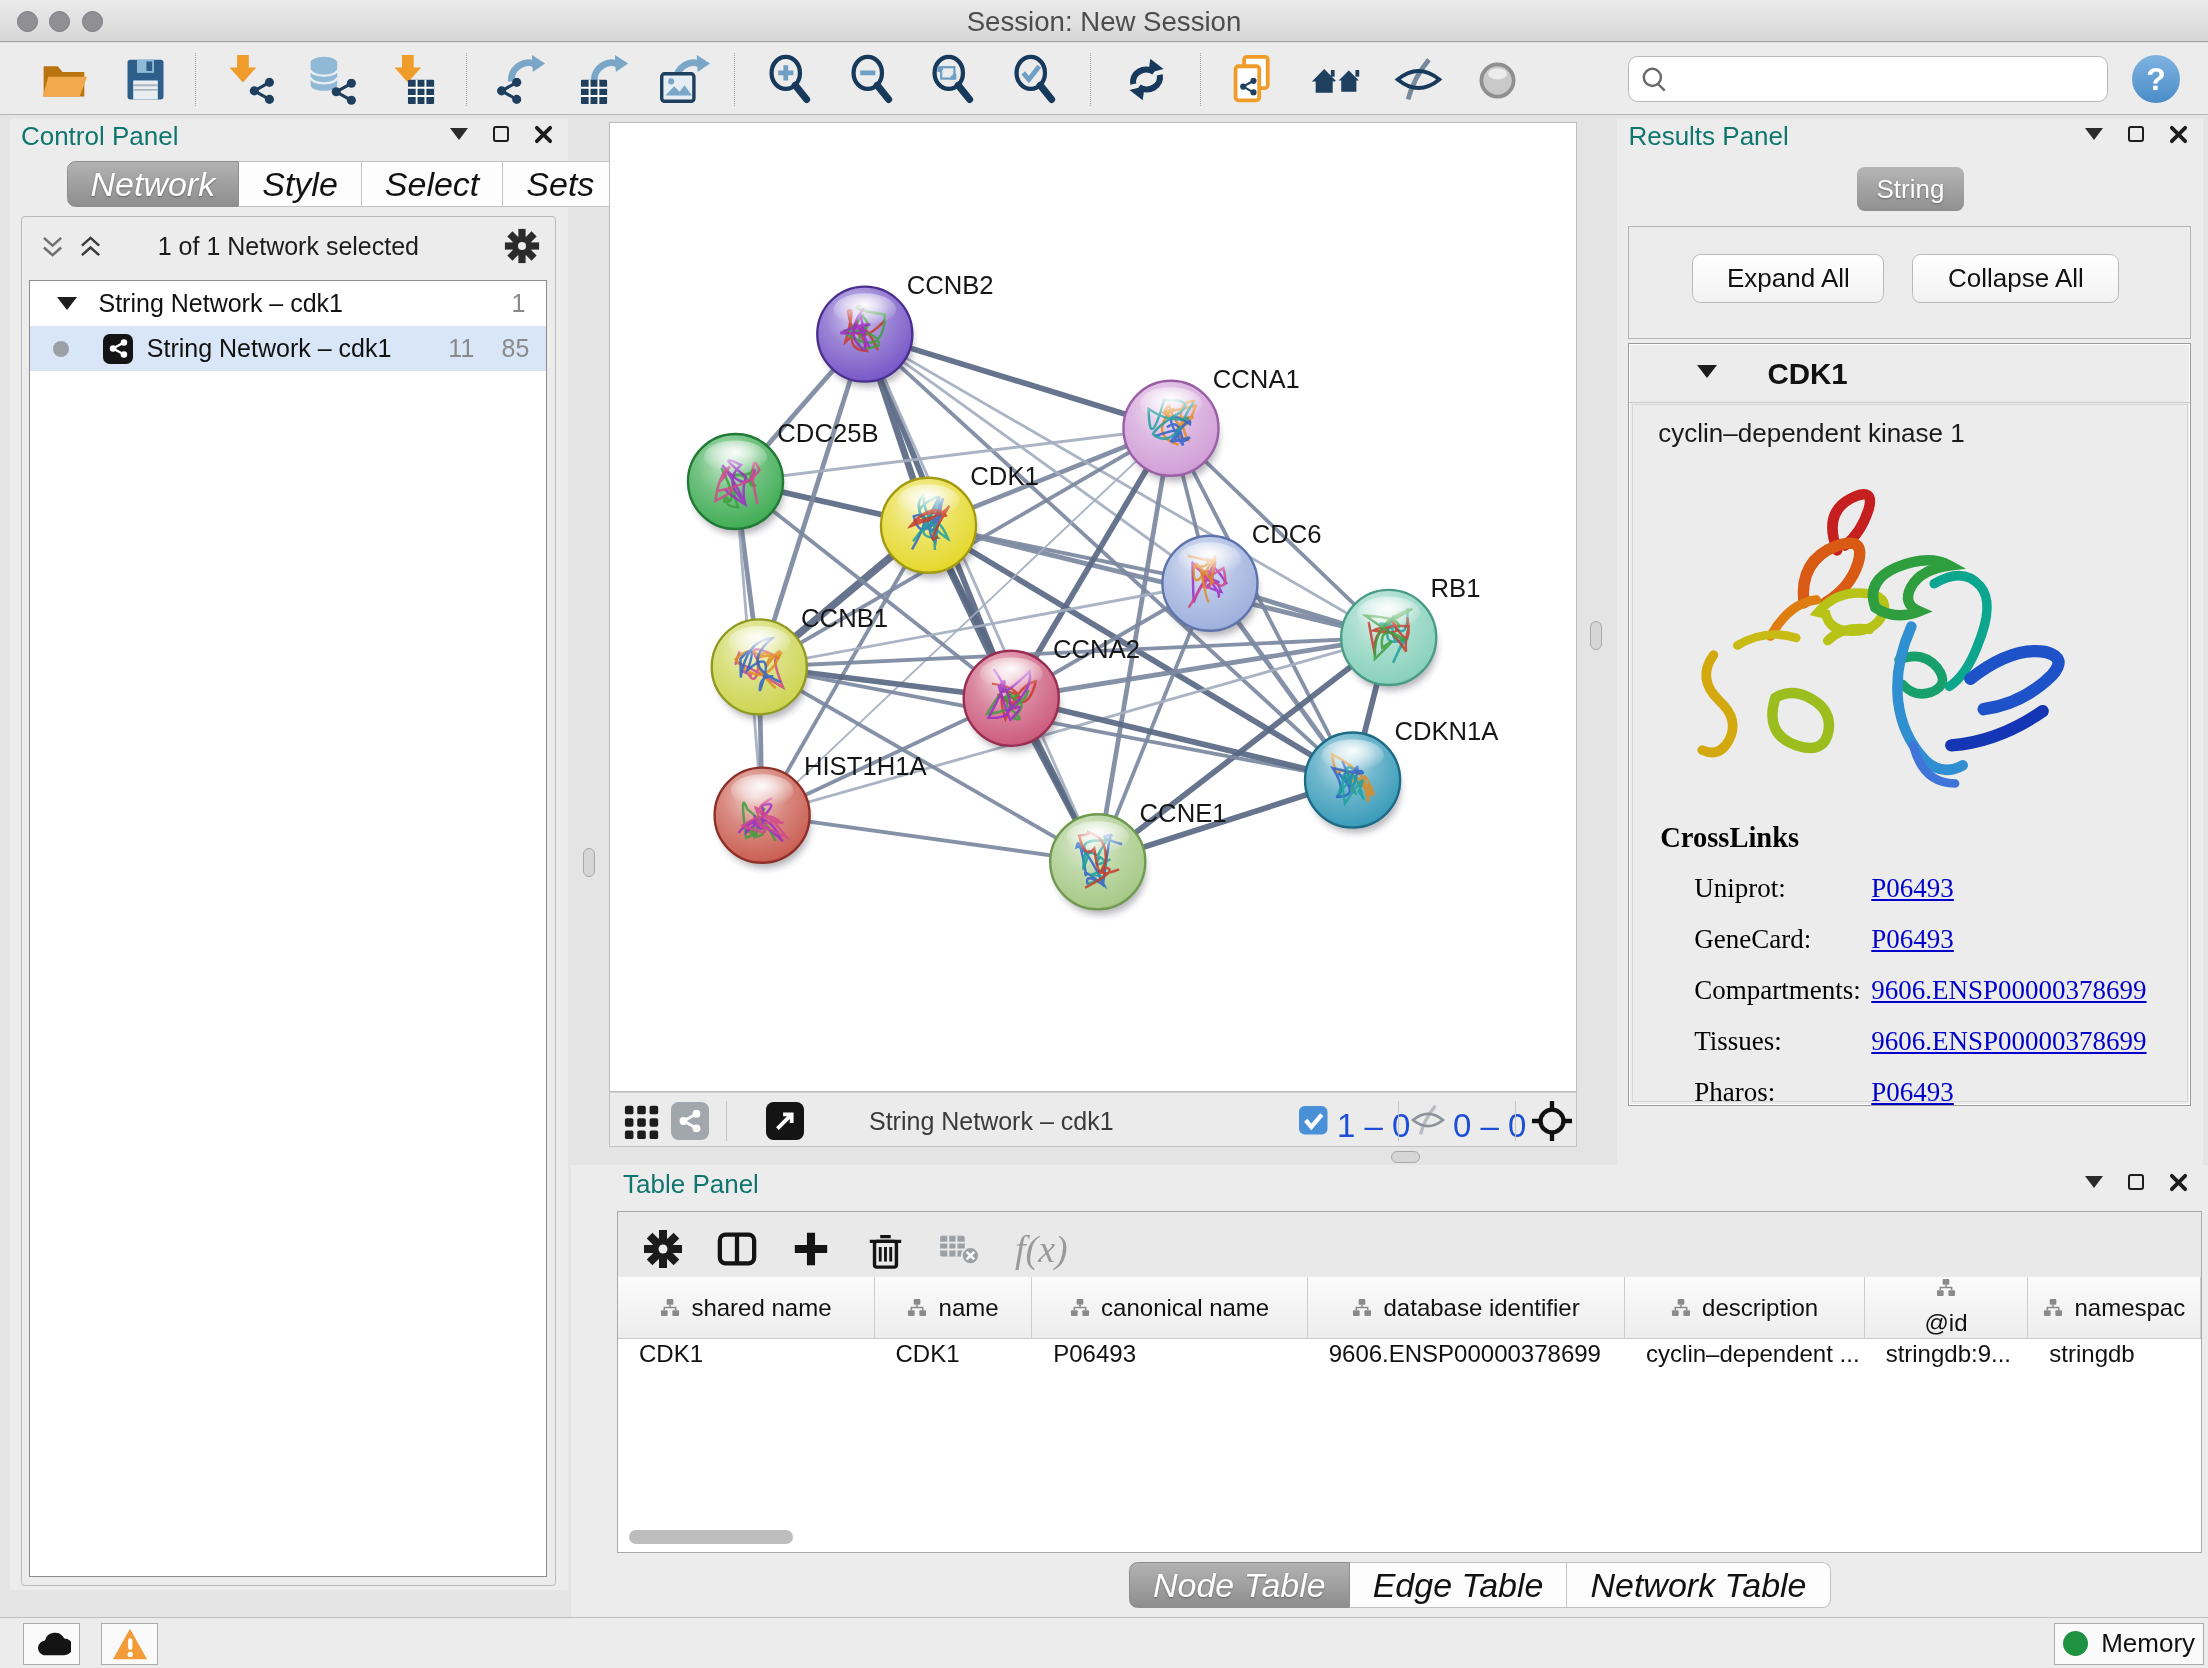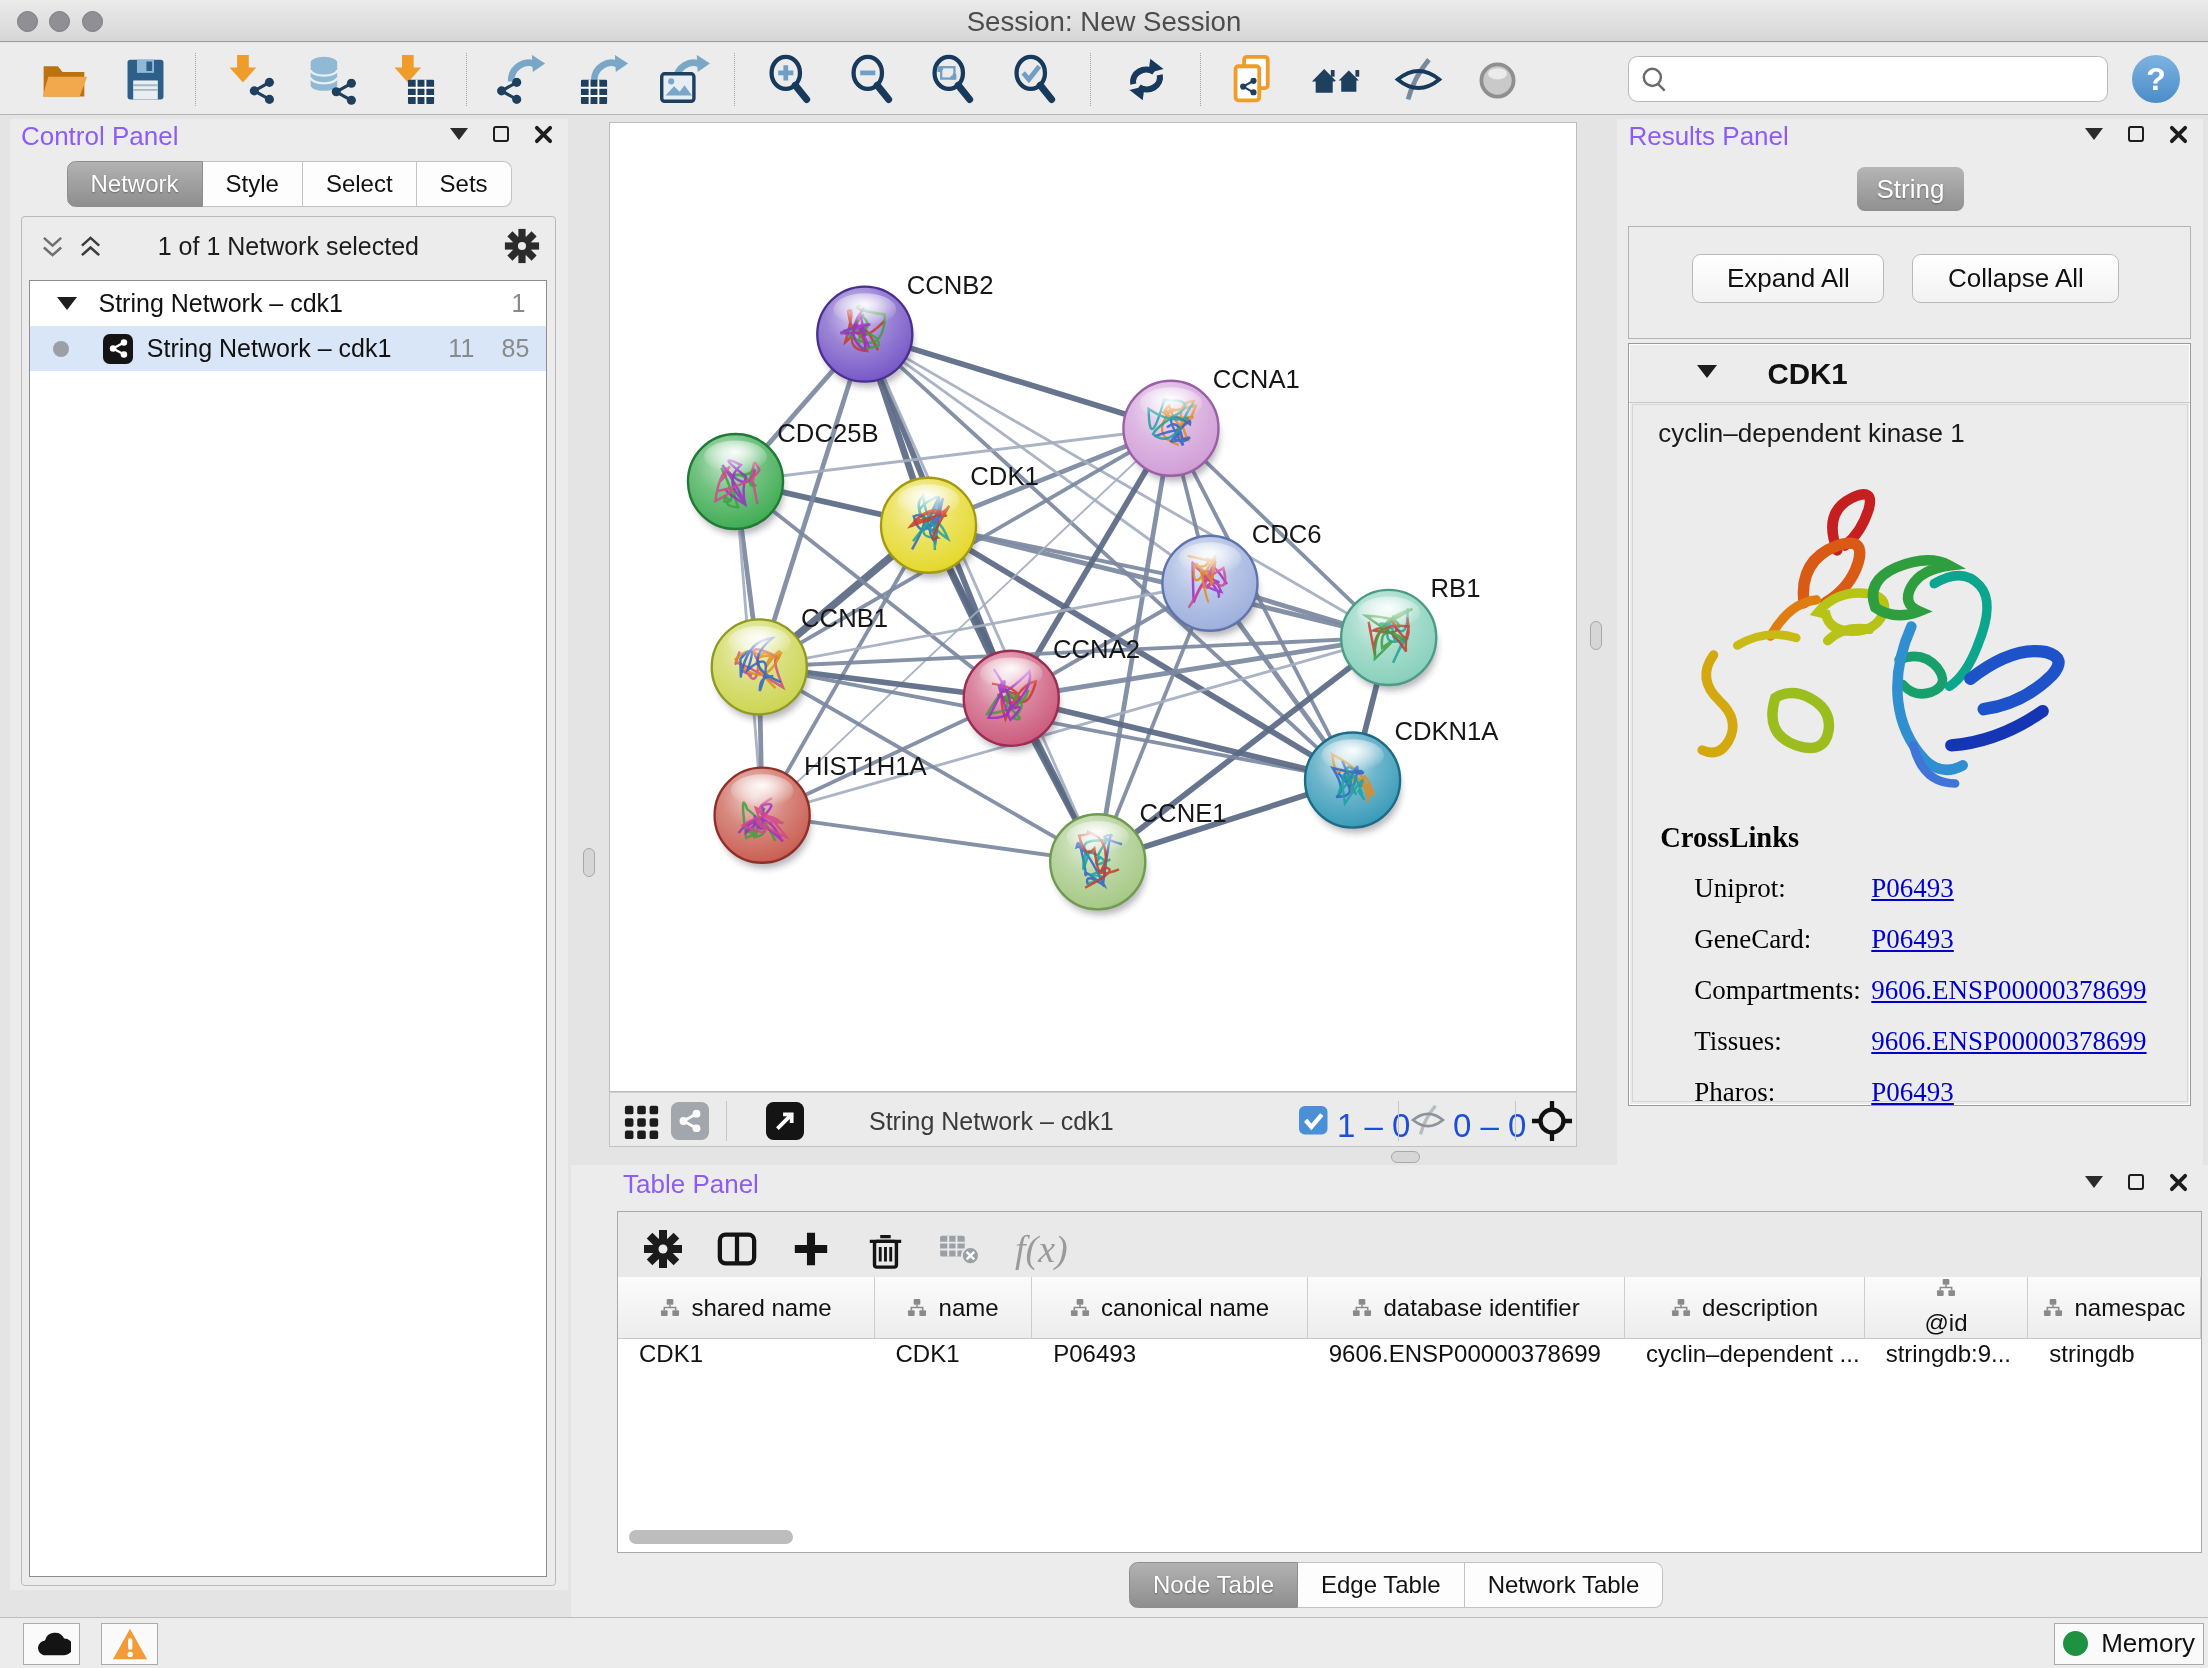--- a/index.html
+++ b/index.html
@@ -24,31 +24,31 @@
   .search-wrap { position:absolute; left:1628px; top:13.3px; width:480px; height:46px;
     background:#fff; border:1px solid #b8b8b8; border-radius:9.5px; display:flex; align-items:center; }
   .search-wrap svg { margin-left:11.4px; flex:0 0 auto; }
   .search-input { border:none; outline:none; flex:1; height:38px; font-size:25px;
     font-family:"Liberation Sans",sans-serif; background:transparent; padding:0 9.5px; }
   .help-btn { position:absolute; left:2132px; top:12.4px; width:48px; height:48px; border-radius:50%;
     background:linear-gradient(#7eb3e0,#4a8cc8); color:#fff; font-size:32px; font-weight:bold;
     display:flex; align-items:center; justify-content:center; }
 
   
-  .panel-title { font-size:26px; color:#8b5cf6; }
+  .panel-title { font-size:26px; color:#0f766e; }
   .ph-icons { position:absolute; display:flex; align-items:center; gap:25px; }
   .tri-down { width:0; height:0; border-left:9.5px solid transparent; border-right:9.5px solid transparent;
     border-top:12.4px solid #2b2b2b; }
   .float-box { width:16px; height:16px; border:2.4px solid #1d1d1d; border-radius:2.9px; }
 
   
   .control-panel { position:absolute; left:9.5px; top:119px; width:558px; height:1471px; background:#ececec; }
   .cp-tabs { position:absolute; left:57px; top:42px; display:flex; height:46px; }
-  .tab { font-size:24px; color:#111; background:#fdfdfd; border:1px solid #c2c2c2; border-left:none;
-    display:flex; align-items:center; justify-content:center; padding:0 23px; }
+  .tab { font-size:34px; color:#111; background:#fdfdfd; border:1px solid #c2c2c2; border-left:none;
+    display:flex; align-items:center; justify-content:center; padding:0 23px;font-style:italic; }
   .tab:first-child { border-left:1px solid #c2c2c2; border-radius:8.6px 0 0 8.6px; }
   .tab:last-child { border-radius:0 8.6px 8.6px 0; }
   .tab.sel { background:linear-gradient(#b2b2b2,#8e8e8e); color:#fff; border-color:#8e8e8e;
     text-shadow:0 1px 1.9px rgba(0,0,0,.35); }
   .cp-group { position:absolute; left:11.4px; top:97px; width:535px; height:1370px;
     border:1px solid #b9b9b9; border-radius:3.8px; background:#ececec; }
   .cp-subhead { position:absolute; left:0; top:0; width:100%; height:61px; }
   .cp-subhead .status { position:absolute; left:0; right:0; top:15px; text-align:center;
     font-size:25px; color:#1c1c1c; }
   .tree-box { position:absolute; left:7.6px; top:63px; right:7.6px; bottom:7.6px; background:#fff;

